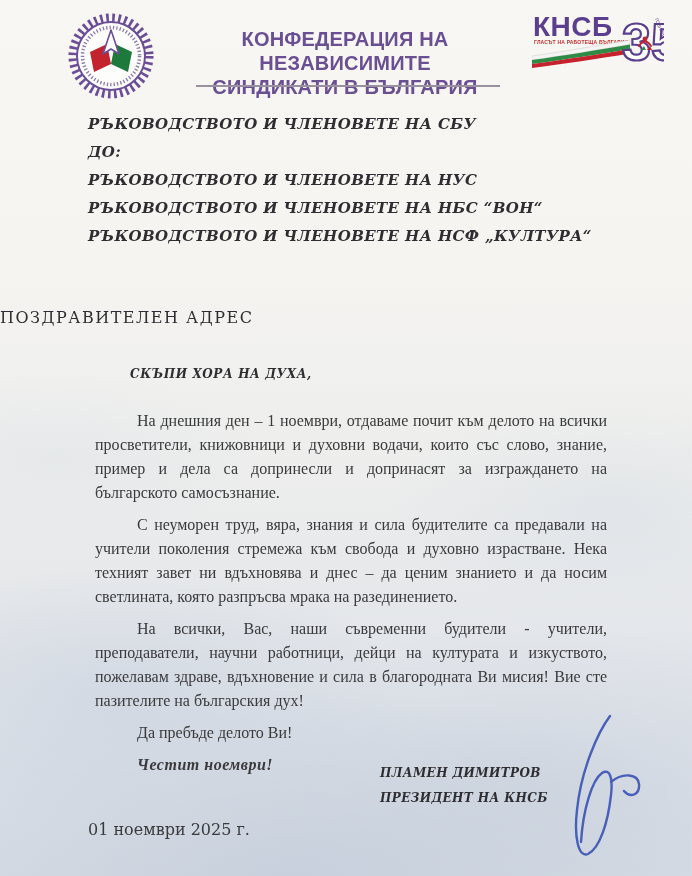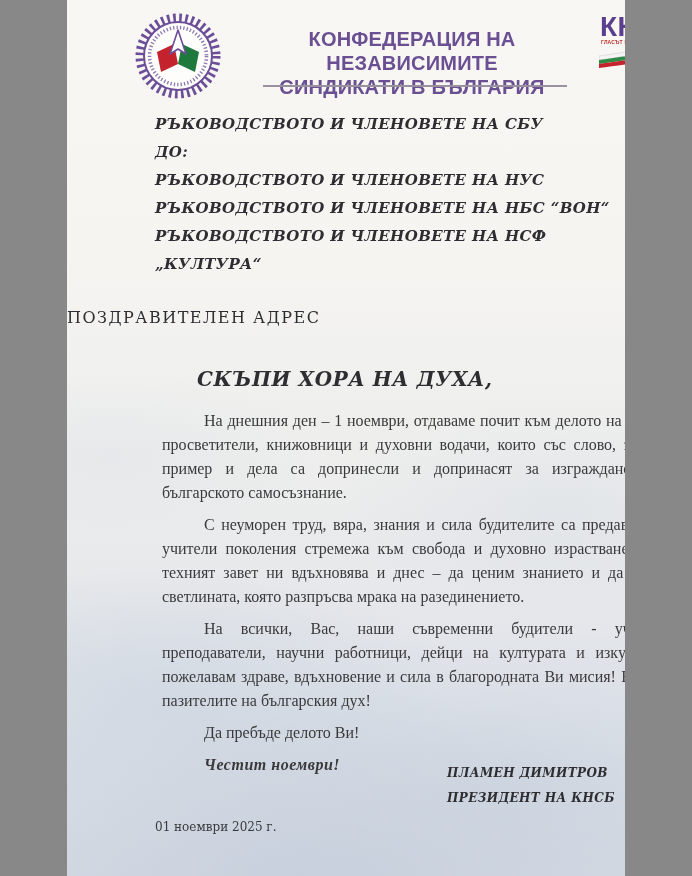--- a/index.html
+++ b/index.html
@@ -1,17 +1,17 @@
 <!DOCTYPE html>
 <html><head>
 <meta charset="utf-8">
 <style>
   html,body{margin:0;padding:0;background:#888;}
   .page{
-    position:relative;width:558px;height:876px;overflow:hidden;margin:0 auto;
+    position:relative;width:692px;height:876px;overflow:hidden;margin:0 auto;
     font-family:"DejaVu Serif",serif;color:#39393b;
     background:
       radial-gradient(ellipse 420px 190px at 18% 80%, rgba(198,208,221,.55), transparent 70%),
       radial-gradient(ellipse 520px 230px at 78% 90%, rgba(196,206,219,.50), transparent 70%),
       radial-gradient(ellipse 640px 250px at 42% 100%, rgba(188,199,214,.60), transparent 75%),
       radial-gradient(ellipse 320px 150px at 88% 58%, rgba(209,217,228,.35), transparent 70%),
       radial-gradient(ellipse 300px 120px at 8% 52%, rgba(214,221,230,.30), transparent 70%),
       linear-gradient(180deg,#f8f7f4 0%,#f5f4f1 30%,#ecedec 55%,#e2e5ea 75%,#d9dee6 100%);
   }
   .emblem{position:absolute;left:60px;top:12px;width:102px;height:88px;}
@@ -26,35 +26,35 @@
     position:absolute;left:88px;top:110px;
     font-weight:bold;font-style:italic;font-size:15px;color:#2e2e32;letter-spacing:.4px;
   }
   .recipients div{height:28px;line-height:28px;}
   .letter-title{
     position:absolute;left:0;top:308px;width:692px;
     font-weight:normal;font-size:16px;letter-spacing:1.5px;color:#2e2e32;
   }
   .salutation{
     position:absolute;left:130px;top:367px;
-    font-weight:bold;font-style:italic;font-size:20px;letter-spacing:.6px;color:#2e2e32;
+    font-weight:bold;font-style:italic;font-size:12px;letter-spacing:.6px;color:#2e2e32;
   }
   .body-text{
     position:absolute;left:87px;top:401px;width:528px;
     font-size:16px;line-height:24px;text-align:justify;color:#3a3a3c;
   }
   .body-text p{margin:8px;text-indent:42px;font-family:Liberation Serif, serif;}
   .line-closing{margin:0;text-indent:42px;text-align:left;}
   .line-greeting{margin:0;text-indent:42px;text-align:left;font-weight:bold;font-style:italic;letter-spacing:.5px;}
   .sig-block{
     position:absolute;left:380px;top:761px;
     font-weight:bold;font-style:italic;font-size:12px;line-height:25px;letter-spacing:.4px;color:#2e2e32;
   }
   .signature-ink{position:absolute;left:548px;top:710px;}
-  .date-line{position:absolute;left:88px;top:820px;font-size:12px;color:#3a3a3c;}
+  .date-line{position:absolute;left:88px;top:820px;font-size:16px;color:#3a3a3c;}
 </style>
 </head>
 <body>
 
 <div class="page">
 
   <div class="emblem">
     <svg width="102" height="88" viewBox="0 0 102 88">
       <circle cx="51" cy="44" r="38" fill="none" stroke="#6b4e97" stroke-width="9" stroke-dasharray="2.6,3.4"></circle>
       <circle cx="51" cy="44" r="34" fill="#fdfdfc" stroke="#6b4e97" stroke-width="2"></circle>

